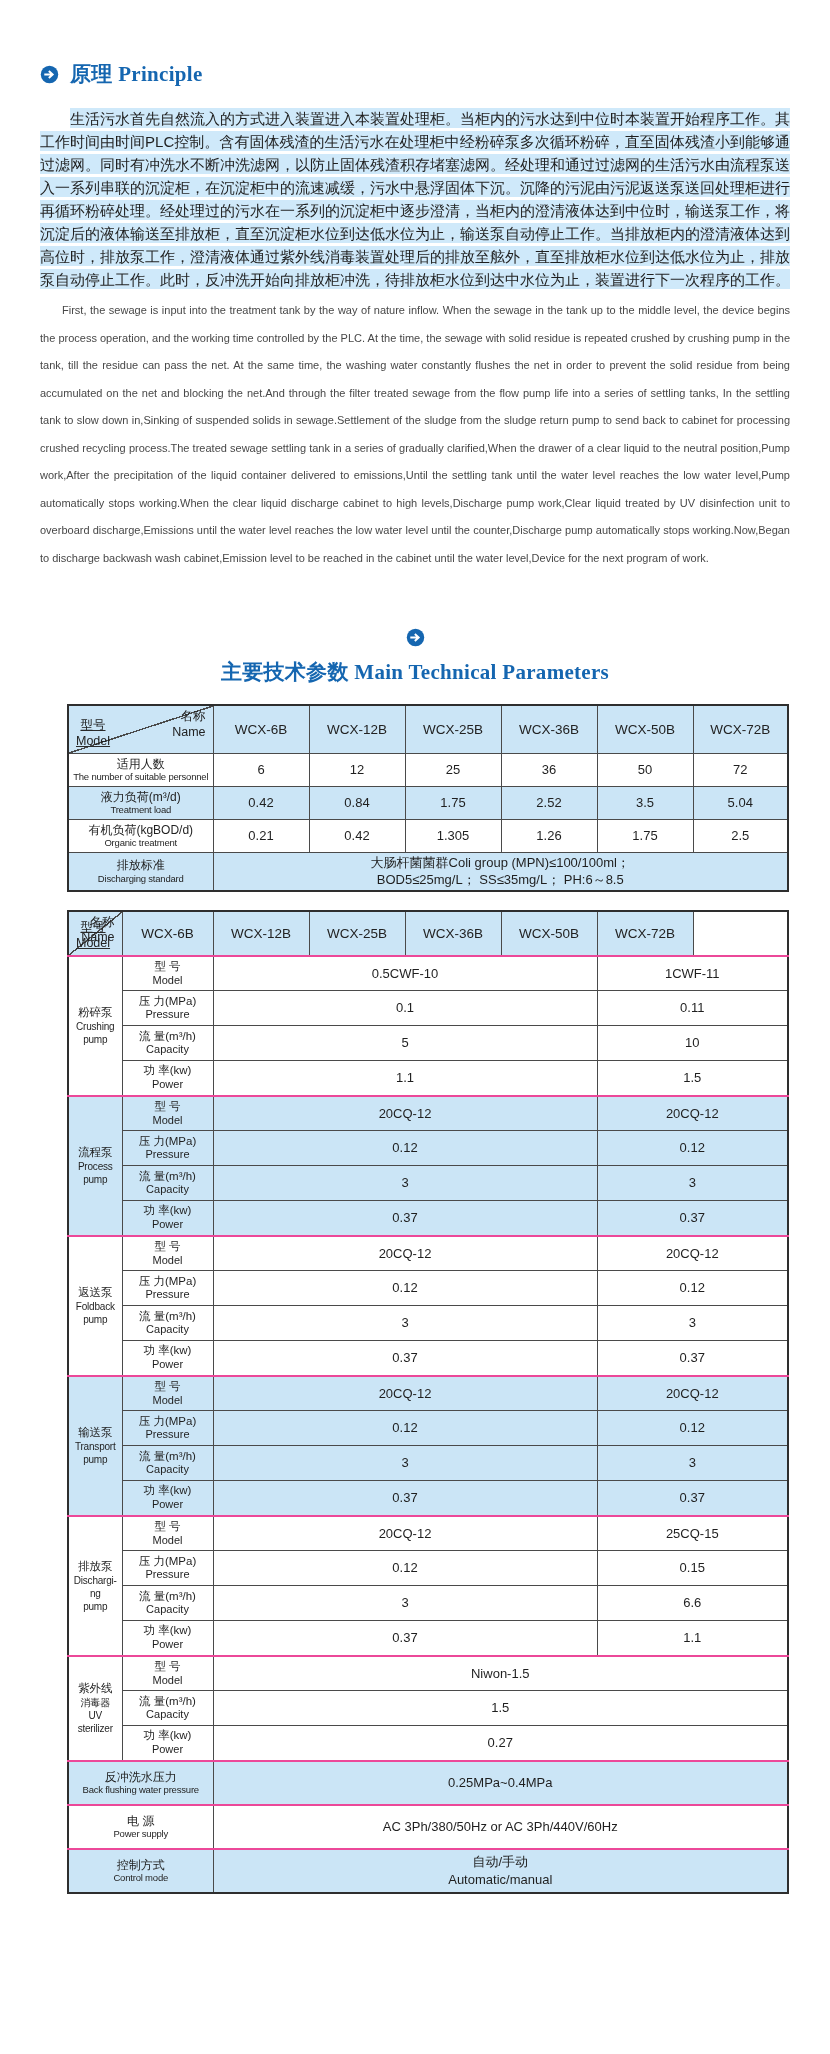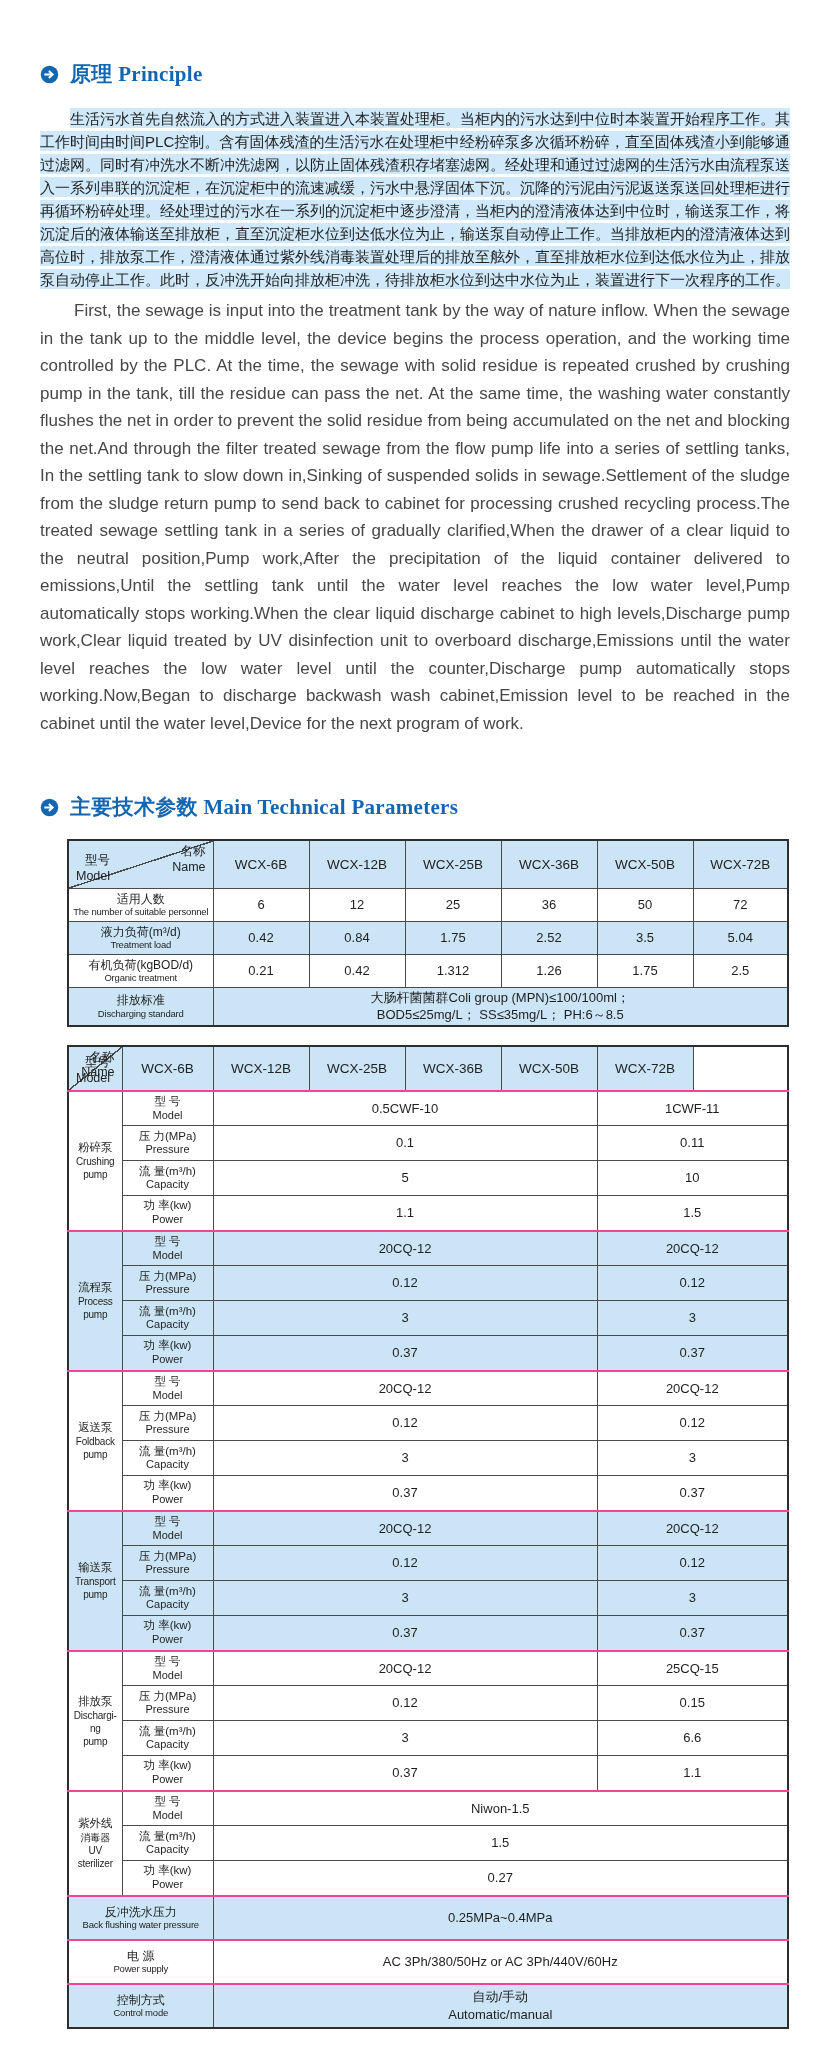--- a/index.html
+++ b/index.html
@@ -8,29 +8,29 @@
     padding:60px 40px 0 40px;background:#ffffff;overflow:hidden;
     font-family:"Liberation Sans","DejaVu Sans",sans-serif;color:#2b2b2b;
   }
   
   .sec-heading{display:flex;align-items:center;gap:11px;margin:0;}
   .sec-heading .icon{width:19px;height:19px;flex:0 0 auto;display:block;}
   .sec-heading .h-txt{
     font-family:"Liberation Serif","DejaVu Serif",serif;
     font-weight:bold;font-size:21px;color:#1566b0;letter-spacing:.3px;
   }
-  .h2-gap{margin-top:56px;}
+  .h2-gap{margin-top:56px;flex-direction:column;}
   
   .para-zh{
     margin:18px 0 0 0;font-size:15px;line-height:23px;color:#1f1f1f;
     text-indent:2em;text-align:justify;
   }
   .para-zh .hl{background:#cfe9fa;padding:1.5px 0;box-decoration-break:clone;-webkit-box-decoration-break:clone;}
   .para-en{
-    margin:7px 0 0 0;font-size:17px;line-height:27.5px;color:#474747;
+    margin:7px 0 0 0;font-size:11px;line-height:27.5px;color:#474747;
     text-indent:2em;text-align:justify;
   }
   
   table.params{
     border-collapse:collapse;table-layout:fixed;width:720px;margin:18px 0 0 27px;
     border:2px solid #2e2e2e;
   }
   table.params td{
     border:1px solid #4a4a4a;text-align:center;vertical-align:middle;
     padding:1px 2px;box-sizing:border-box;overflow:hidden;
@@ -42,21 +42,21 @@
   td.colhdr{font-size:13.5px;color:#222;}
   
   td.corner{
     position:relative;padding:0;
     background-image:linear-gradient(to bottom right,
       rgba(0,0,0,0) calc(50% - 0.7px), #4a4a4a calc(50% - 0.7px),
       #4a4a4a calc(50% + 0.7px), rgba(0,0,0,0) calc(50% + 0.7px));
   }
   tr.shade td.corner, tr.hdr td{background-color:#cbe5f6;margin-top:32px;}
   td.corner .c-top{position:absolute;top:3px;right:7px;text-align:right;line-height:1.25;}
-  td.corner .c-bot{position:absolute;bottom:3px;left:7px;text-align:right;line-height:1.25;}
+  td.corner .c-bot{position:absolute;bottom:3px;left:7px;text-align:center;line-height:1.25;text-decoration:underline;}
   td.corner div div{font-size:12.5px;color:#222;}
   
   td.rowlabel{line-height:1.2;}
   td.rowlabel .lz{font-size:12px;color:#1f1f1f;}
   td.rowlabel .le{font-size:9.5px;color:#1f1f1f;letter-spacing:-0.2px;}
   td.paramlabel{line-height:1.2;}
   td.paramlabel .lz{font-size:11.5px;color:#1f1f1f;}
   td.paramlabel .le{font-size:11px;color:#1f1f1f;}
   td.grouplabel{line-height:1.3;padding:0;}
   td.grouplabel div{font-size:10px;color:#1f1f1f;letter-spacing:-0.2px;}
@@ -150,21 +150,21 @@
           <td class="val">3.5</td>
           <td class="val">5.04</td>
         </tr>
         <tr>
           <td class="rowlabel">
             <div class="lz">有机负荷(kgBOD/d)</div>
             <div class="le">Organic treatment</div>
           </td>
           <td class="val">0.21</td>
           <td class="val">0.42</td>
-          <td class="val">1.312</td>
+          <td class="val">1.305</td>
           <td class="val">1.26</td>
           <td class="val">1.75</td>
           <td class="val">2.5</td>
         </tr>
         <tr class="shade last">
           <td class="rowlabel">
             <div class="lz">排放标准</div>
             <div class="le">Discharging standard</div>
           </td>
           <td class="val" colspan="6">

